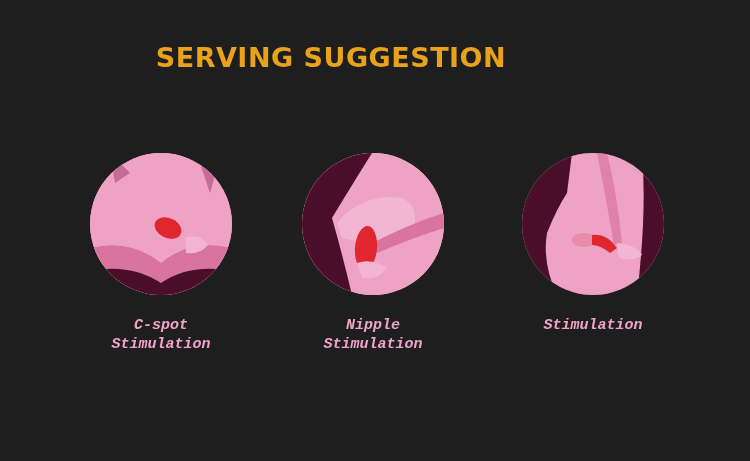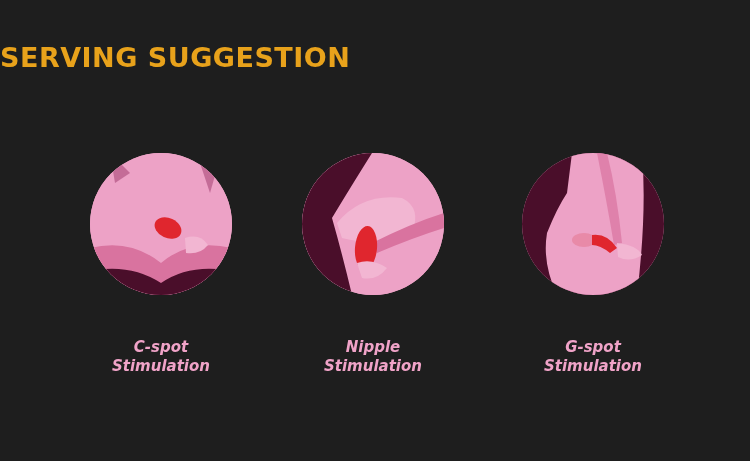--- a/index.html
+++ b/index.html
@@ -12,20 +12,21 @@
       height: 461px;
       position: relative;
       overflow: hidden;
       font-family: "DejaVu Sans", "Liberation Sans", sans-serif;
     }
     .title {
       position: absolute;
       top: 42px;
       left: 0;
       width: 662px;
+      text-align: center;
       color: #e8a21b;
       font-weight: bold;
       font-size: 27px;
       letter-spacing: 0.5px;
     }
     .item {
       position: absolute;
       top: 153px;
       width: 144px;
       text-align: center;
@@ -43,26 +44,27 @@
       background: #eda2c6;
     }
     .circle svg {
       position: absolute;
       left: 0;
       top: 0;
       width: 142px;
       height: 142px;
     }
     .caption {
-      margin-top: 43px;
+      margin-top: 21px;
       color: #f0a3c8;
       font-weight: bold;
       font-style: italic;
       font-size: 15px;
       line-height: 19px;
+      font-family: Liberation Mono, monospace;
     }
   </style>
 </head>
 <body>
 
 <div class="title">SERVING SUGGESTION</div>
 
 <div class="item i1">
   <div class="circle">
     <svg viewBox="0 0 142 142">
@@ -103,16 +105,15 @@
     <svg viewBox="0 0 142 142">
       <rect width="142" height="142" fill="#4a0e2a"></rect>
       <path d="M50 0 L120 0 Q125 60 115 142 L35 142 Q20 110 25 80 Q35 55 45 40 Z" fill="#eda2c6"></path>
       <path d="M85 0 Q95 40 100 90 L92 92 Q85 50 75 0 Z" fill="#d9739f" opacity="0.7"></path>
       <ellipse cx="62" cy="87" rx="12" ry="7" fill="#e88aa8"></ellipse>
       <path d="M70 82 Q85 80 95 95 L88 100 Q78 92 70 92 Z" fill="#e0262e"></path>
       <path d="M95 90 Q115 92 120 102 Q108 110 96 104 Z" fill="#f2b6d2"></path>
     </svg>
   </div>
   <div class="caption">
-    <div>G-spot</div>
     <div>Stimulation</div>
   </div>
 </div>
 
 </body></html>

